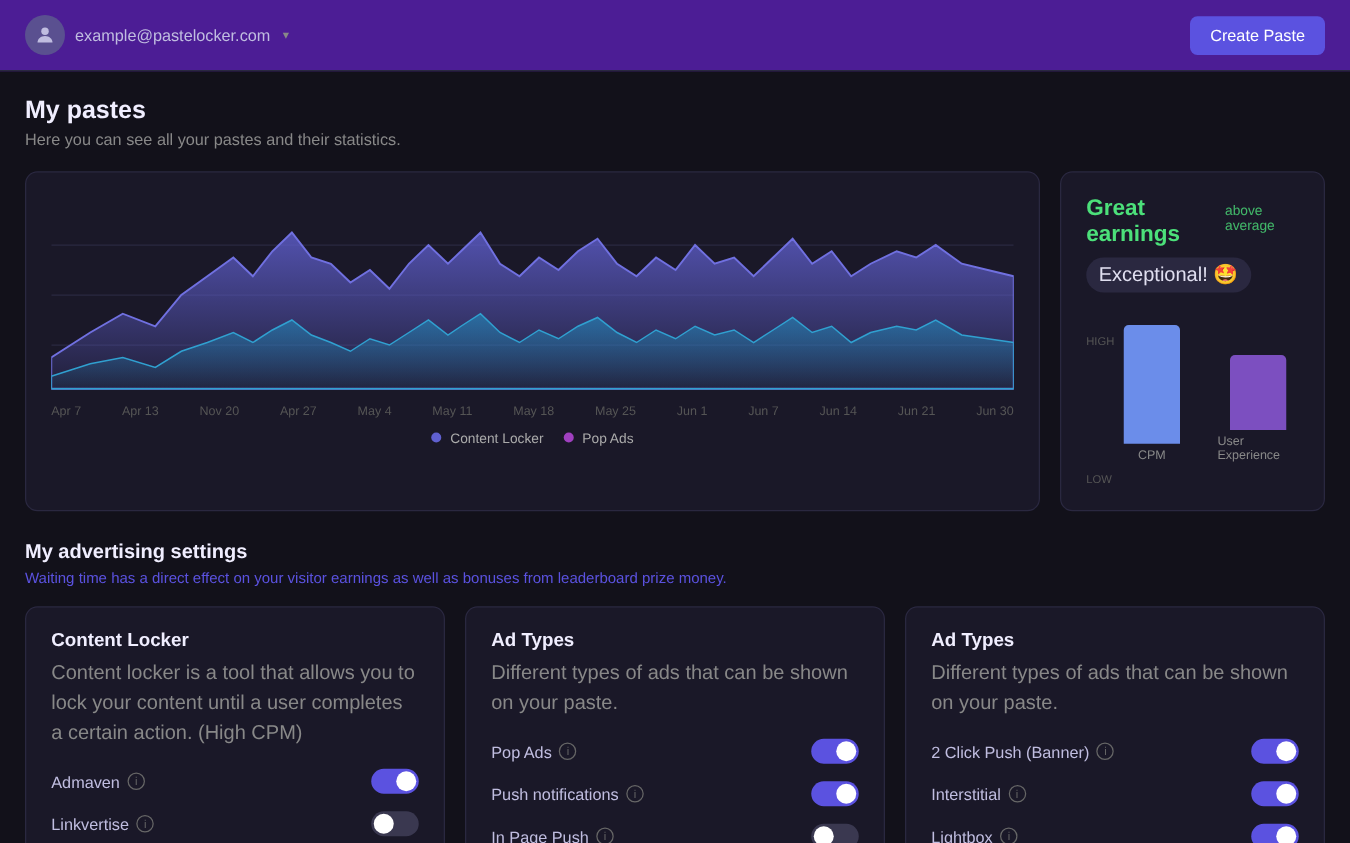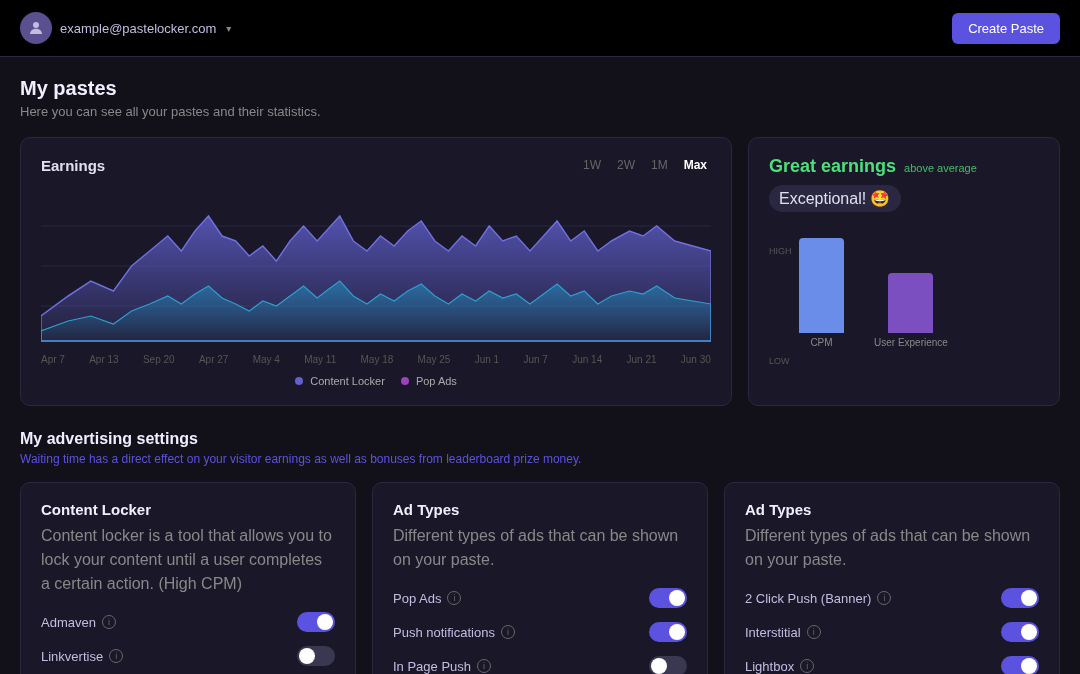--- a/index.html
+++ b/index.html
@@ -11,21 +11,21 @@
       min-height: 674px;
       width: 1080px;
     }
 
     
     .header {
       display: flex;
       align-items: center;
       justify-content: space-between;
       padding: 12px 20px;
-      background: #000000;
+      background: #4c1d95;
       border-bottom: 1px solid #2a2840;
     }
     .header-left {
       display: flex;
       align-items: center;
       gap: 8px;
     }
     .avatar {
       width: 32px; height: 32px;
       border-radius: 50%;
@@ -136,21 +136,21 @@
     }
     .legend-dot {
       display: inline-block;
       width: 8px; height: 8px;
       border-radius: 50%;
       margin-right: 4px;
     }
 
     
     .earnings-right-card {
-      width: 312px;
+      width: 212px;
       background: #1a1828;
       border: 1px solid #2a2840;
       border-radius: 10px;
       padding: 18px 20px;
     }
     .great-earnings-header {
       display: flex;
       align-items: baseline;
       gap: 8px;
       margin-bottom: 8px;
@@ -320,29 +320,20 @@
   <button class="create-paste-btn">Create Paste</button>
 </div>
 
 <div class="main">
   <div class="page-title">My pastes</div>
   <div class="page-subtitle">Here you can see all your pastes and their statistics.</div>
 
   <div class="charts-row">
 
     <div class="earnings-card">
-      <div class="earnings-header">
-        <span class="earnings-title">Earnings</span>
-        <div class="time-filters">
-          <span class="time-filter">1W</span>
-          <span class="time-filter">2W</span>
-          <span class="time-filter">1M</span>
-          <span class="time-filter active">Max</span>
-        </div>
-      </div>
 
       <div class="chart-area">
         <svg viewBox="0 0 740 160" preserveAspectRatio="none" xmlns="http://www.w3.org/2000/svg">
           <defs>
             <linearGradient id="gradPurple" x1="0" y1="0" x2="0" y2="1">
               <stop offset="0%" stop-color="#6060d0" stop-opacity="0.8"></stop>
               <stop offset="100%" stop-color="#6060d0" stop-opacity="0.1"></stop>
             </linearGradient>
             <linearGradient id="gradBlue" x1="0" y1="0" x2="0" y2="1">
               <stop offset="0%" stop-color="#2090c0" stop-opacity="0.6"></stop>
@@ -356,21 +347,21 @@
 
           <path d="M0,130 L30,110 L55,95 L80,105 L100,80 L120,65 L140,50 L155,65 L170,45 L185,30 L200,50 L215,55 L230,70 L245,60 L260,75 L275,55 L290,40 L305,55 L315,45 L330,30 L345,55 L360,65 L375,50 L390,60 L405,45 L420,35 L435,55 L450,65 L465,50 L480,60 L495,40 L510,55 L525,50 L540,65 L555,50 L570,35 L585,55 L600,45 L615,65 L630,55 L650,45 L665,50 L680,40 L700,55 L720,60 L740,65 L740,155 L0,155 Z" fill="url(#gradPurple)" stroke="#7070e0" stroke-width="1.5"></path>
 
           <path d="M0,145 L30,135 L55,130 L80,138 L100,125 L120,118 L140,110 L155,118 L170,108 L185,100 L200,112 L215,118 L230,125 L245,115 L260,120 L275,110 L290,100 L305,112 L315,105 L330,95 L345,110 L360,118 L375,108 L390,115 L405,105 L420,98 L435,110 L450,118 L465,108 L480,115 L495,105 L510,112 L525,108 L540,118 L555,108 L570,98 L585,110 L600,105 L615,118 L630,110 L650,105 L665,108 L680,100 L700,112 L720,115 L740,118 L740,155 L0,155 Z" fill="url(#gradBlue)" stroke="#30a0d0" stroke-width="1.2"></path>
         </svg>
       </div>
 
       <div class="chart-dates">
         <span>Apr 7</span>
         <span>Apr 13</span>
-        <span>Sep 20</span>
+        <span>Nov 20</span>
         <span>Apr 27</span>
         <span>May 4</span>
         <span>May 11</span>
         <span>May 18</span>
         <span>May 25</span>
         <span>Jun 1</span>
         <span>Jun 7</span>
         <span>Jun 14</span>
         <span>Jun 21</span>
         <span>Jun 30</span>

